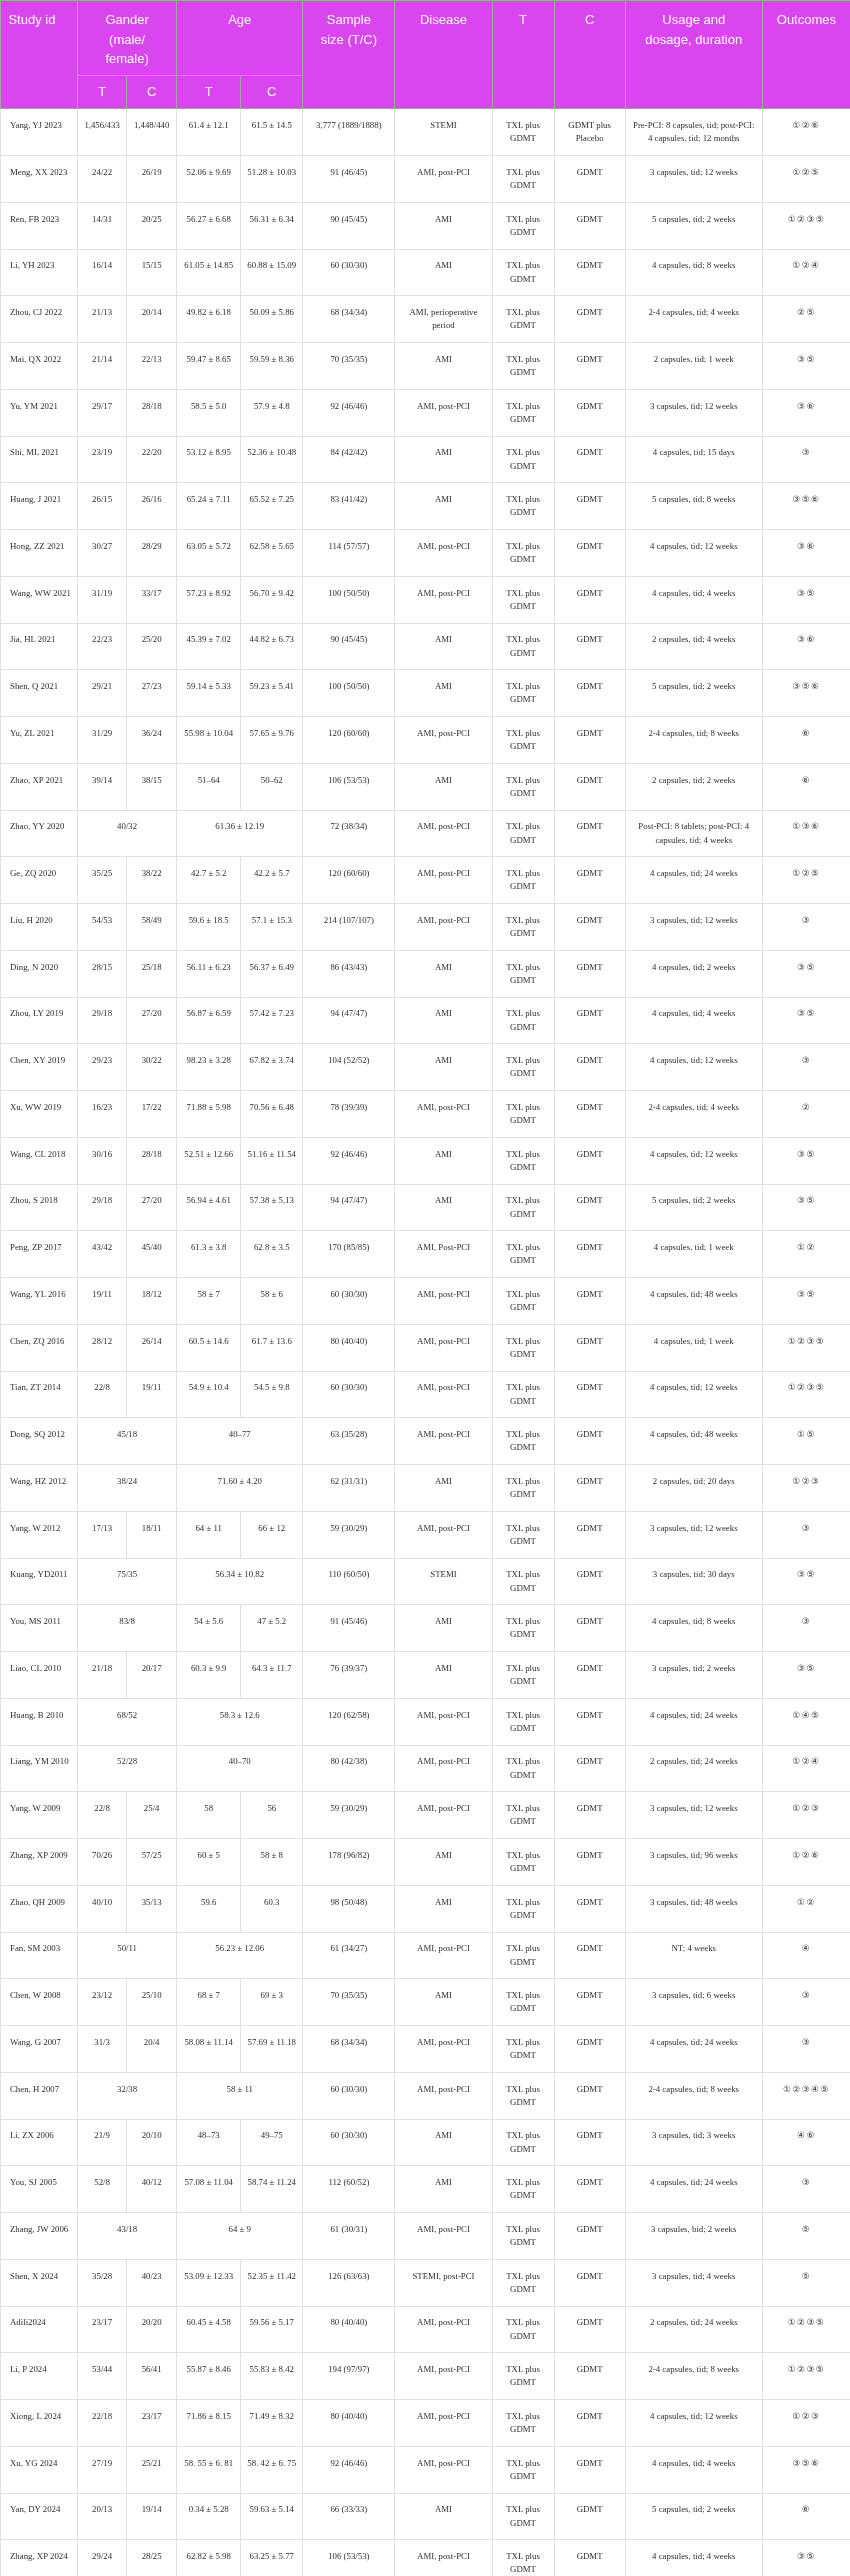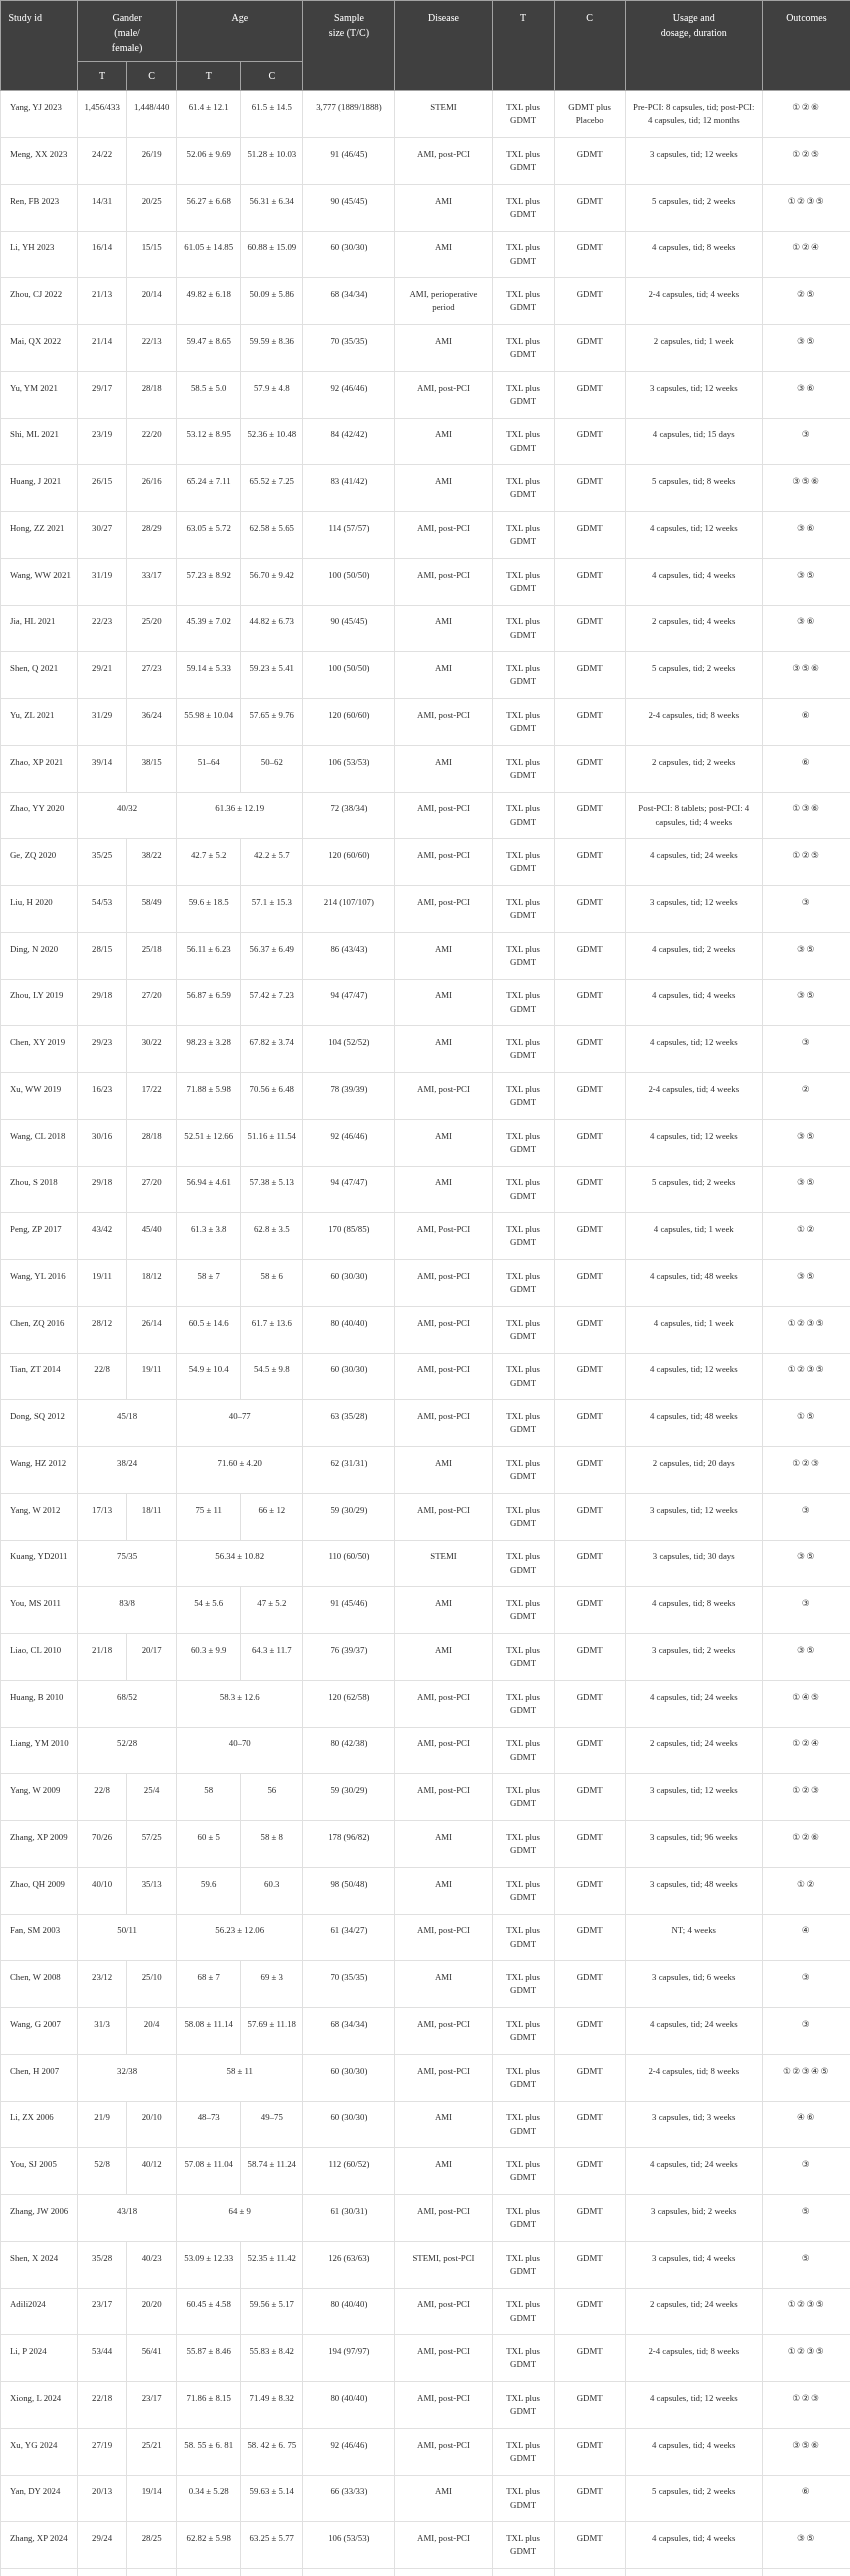--- a/index.html
+++ b/index.html
@@ -1,22 +1,22 @@
 <!DOCTYPE html>
 <html style="font-size:12px"><head>
 <meta charset="utf-8">
 <style>
   html,body { margin:0; padding:0; background:#ffffff; }
   .page { width:851px; font-family:"Liberation Serif","DejaVu Serif",serif; color:#2e2e2e; }
   table { width:851px; border-collapse:collapse; table-layout:fixed; }
 
   thead th {
-    background:#404040; color:#ffffff;
-    font-family:Liberation Serif, serif;
-    font-weight:400; font-size:10px; line-height:1.5;
+    background:#d946ef; color:#ffffff;
+    font-family:Liberation Sans, sans-serif;
+    font-weight:400; font-size:13px; line-height:1.5;
     vertical-align:top; text-align:center;
     padding:9px 3.7px 6px 3.7px;
     border:0.7px solid #a3a3a3;
     white-space:pre-line;
   }
   thead th.left { text-align:left; padding-left:7.4px; }
   thead tr.subhead th { vertical-align:middle; padding:6px 3px 7.4px 3px; }
 
   tbody td {
     border:0.7px solid #e0e0e0;
@@ -454,21 +454,21 @@
           <td>AMI</td>
           <td>TXL plus GDMT</td>
           <td>GDMT</td>
           <td class="usage">2 capsules, tid; 20 days</td>
           <td class="outcomes">①②③</td>
         </tr>
         <tr>
           <td class="study">Yang, W 2012</td>
           <td>17/13</td>
           <td>18/11</td>
-          <td>75 ± 11</td>
+          <td>64 ± 11</td>
           <td>66 ± 12</td>
           <td>59 (30/29)</td>
           <td>AMI, post-PCI</td>
           <td>TXL plus GDMT</td>
           <td>GDMT</td>
           <td class="usage">3 capsules, tid; 12 weeks</td>
           <td class="outcomes">③</td>
         </tr>
         <tr>
           <td class="study">Kuang, YD2011</td>

